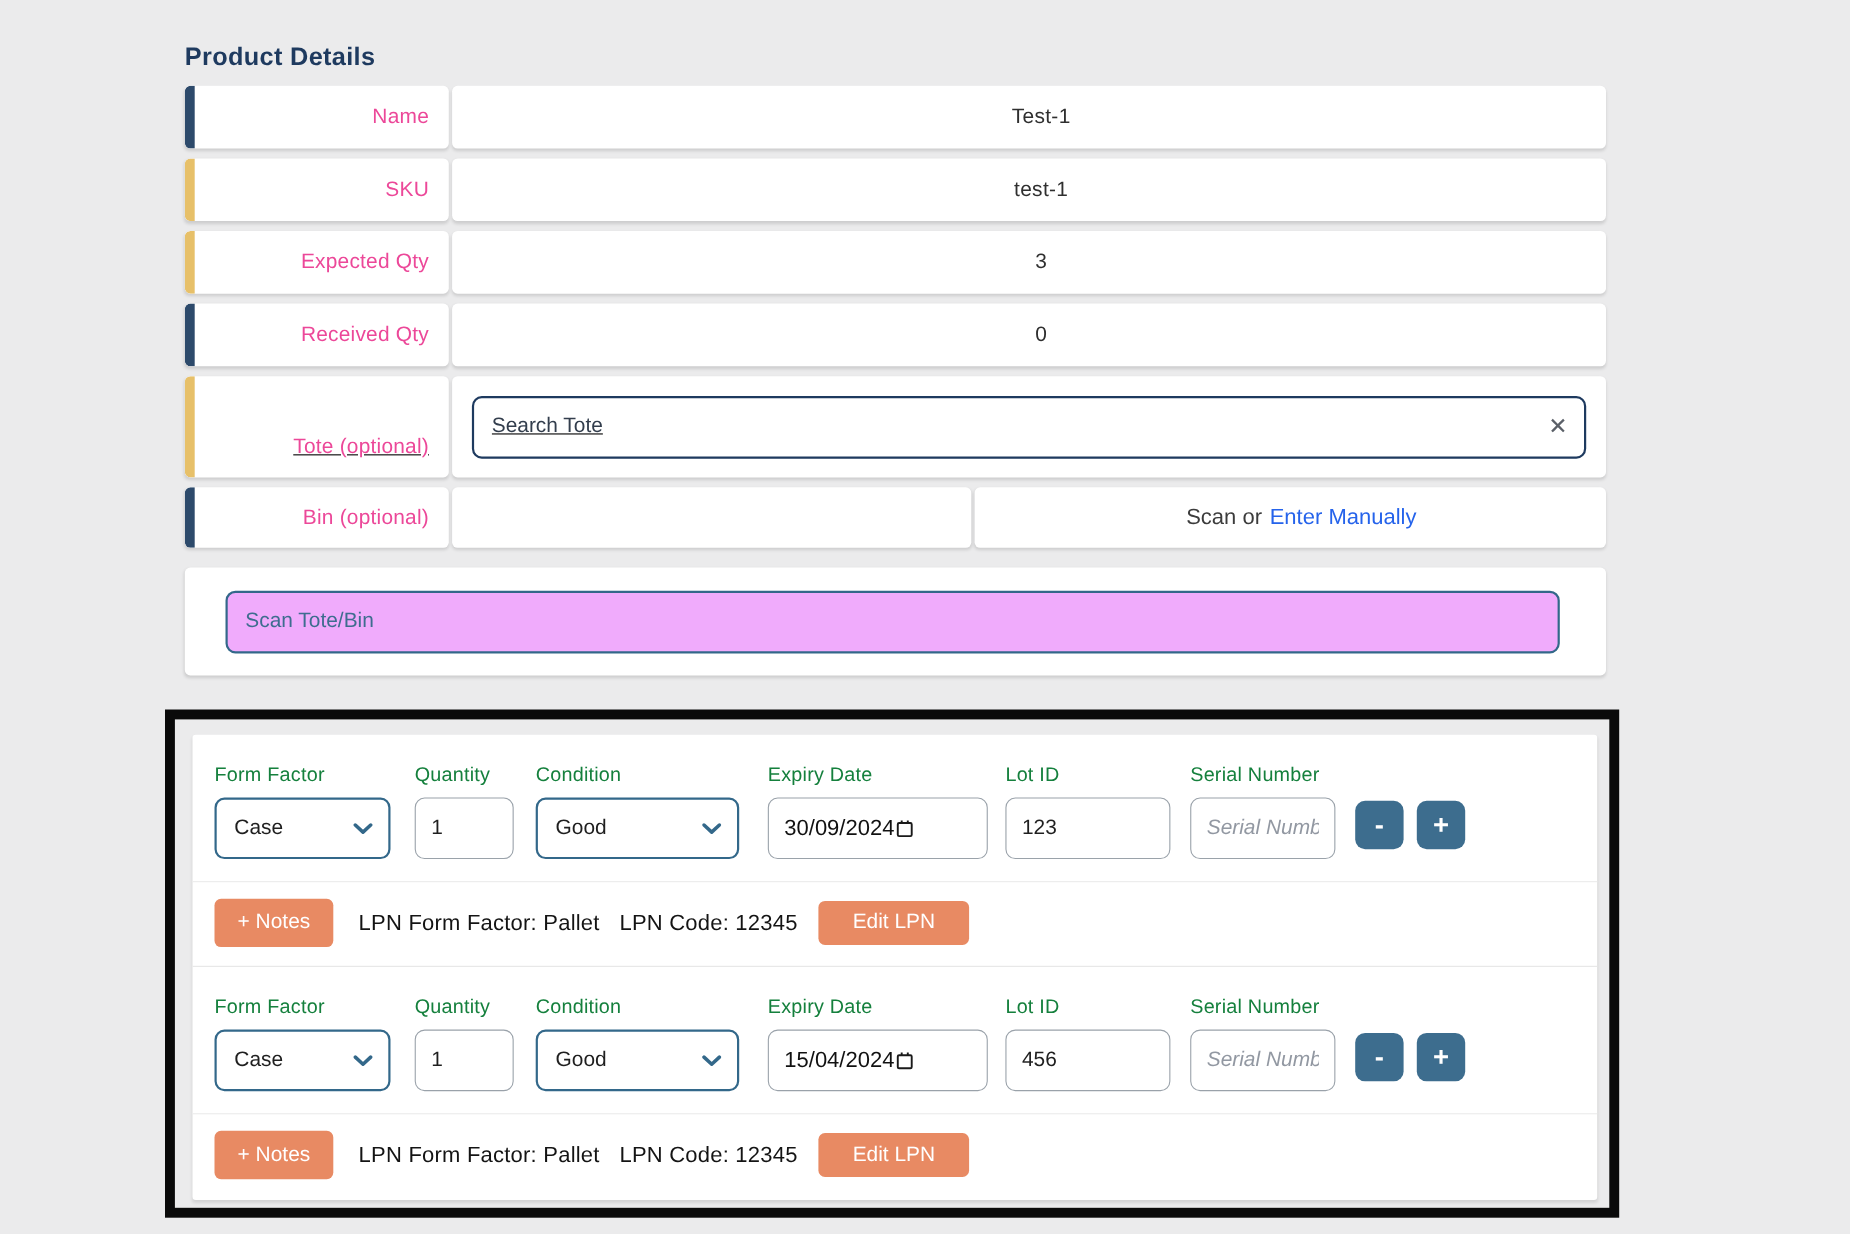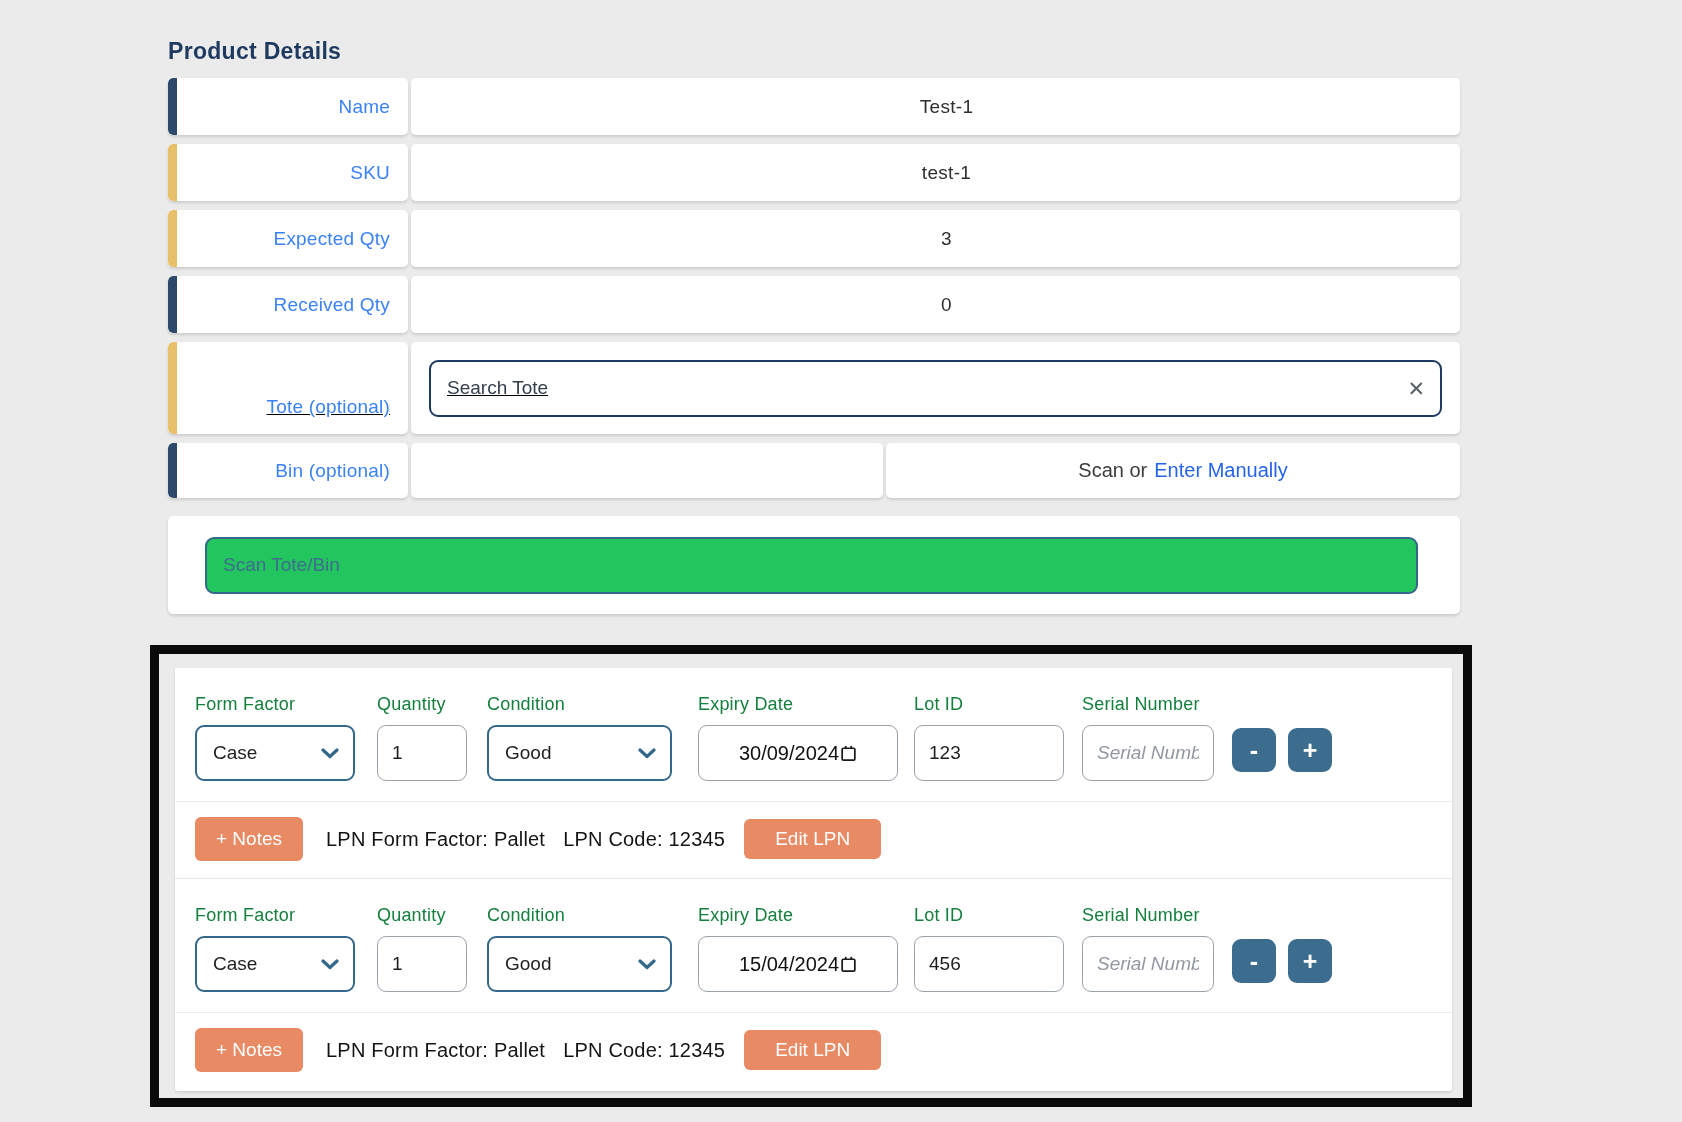--- a/index.html
+++ b/index.html
@@ -23,21 +23,21 @@
     justify-content:center;
   }
   .label-card {
     width:240px; position:relative; overflow:hidden;
     display:flex; align-items:center; justify-content:flex-end;
     padding-right:18px;
   }
   .accent { position:absolute; left:0; top:0; bottom:0; width:9px; border-radius:5px 0 0 5px; }
   .accent-navy { background:#2d4a6b; }
   .accent-yellow { background:#e7c069; }
-  .row-label { font-size:19px; color:#3b82f6; font-weight:500; letter-spacing:.2px; text-align:center; }
+  .row-label { font-size:19px; color:#ec4899; font-weight:500; letter-spacing:.2px; text-align:center; }
   .value-card { flex:1; display:flex; align-items:center; padding-left:22px; }
   .row-value { font-size:19px; color:#2f2f2f; letter-spacing:.3px; }
 
   .h57 { height:57px; }
   .h92 { height:92px;text-decoration:underline; }
   .h55 { height:55px; }
 
   .label-bottom { align-items:flex-end; padding-bottom:16px; }
 
   .tote-value { padding:0 18px; }
@@ -54,21 +54,21 @@
 
   .bin-empty { width:472px; flex:none; }
   .bin-scan { flex:1; padding-left:20px; gap:7px; }
   .scan-or { font-size:20px; color:#3c3c3c; }
   .manual-link { font-size:20px; color:#2563eb; cursor:pointer; }
 
   .scan-card { height:98px; display:flex; align-items:center; padding:0 42px 0 37px; margin-top:9px; }
   .scan-input {
     flex:1; height:57px; border:2px solid #33688a; border-radius:9px;
     font-size:19px; padding:0 16px; outline:none; color:#333e4d;
-    font-family:"Liberation Sans", sans-serif; background:#22c55e;
+    font-family:"Liberation Sans", sans-serif; background:#f0abfc;
   }
   .scan-input::placeholder { color:#3e6d8f; opacity:1; }
 
   
   .highlight-frame {
     position:absolute; left:150px; top:645px; width:1322px; height:462px;
     border:9px solid #0a0a0a; pointer-events:none;
   }
   .form-card {
     position:absolute; left:175px; top:668px; width:1277px;
@@ -92,21 +92,21 @@
     padding:0 14px 0 16px; font-size:19px; color:#1f1f1f; cursor:pointer;
   }
   .text-input {
     height:56px; width:100%; border:1px solid #9aa2aa; border-radius:9px;
     font-size:19px; color:#1f1f1f; padding:0 14px; outline:none;
     font-family:"Liberation Sans", sans-serif; background:#fff;
   }
   .serial-input::placeholder { color:#9298a2; font-style:italic; opacity:1; }
   .date-box {
     height:56px; border:1px solid #9aa2aa; border-radius:9px; background:#fff;
-    display:flex; align-items:center; justify-content:center;
+    display:flex; align-items:center; justify-content:flex-start;
     padding:0 13px 0 14px; font-size:20px; color:#111; cursor:pointer;
   }
   .step-btn {
     width:44px; height:44px; margin-top:34px; border:none; border-radius:9px;
     background:#3d6d8e; color:#fff; font-size:25px; font-weight:700;
     display:flex; align-items:center; justify-content:center; cursor:pointer;
     font-family:"Liberation Sans", sans-serif; line-height:1;
   }
   .step-minus { margin-right:12px; }
 

